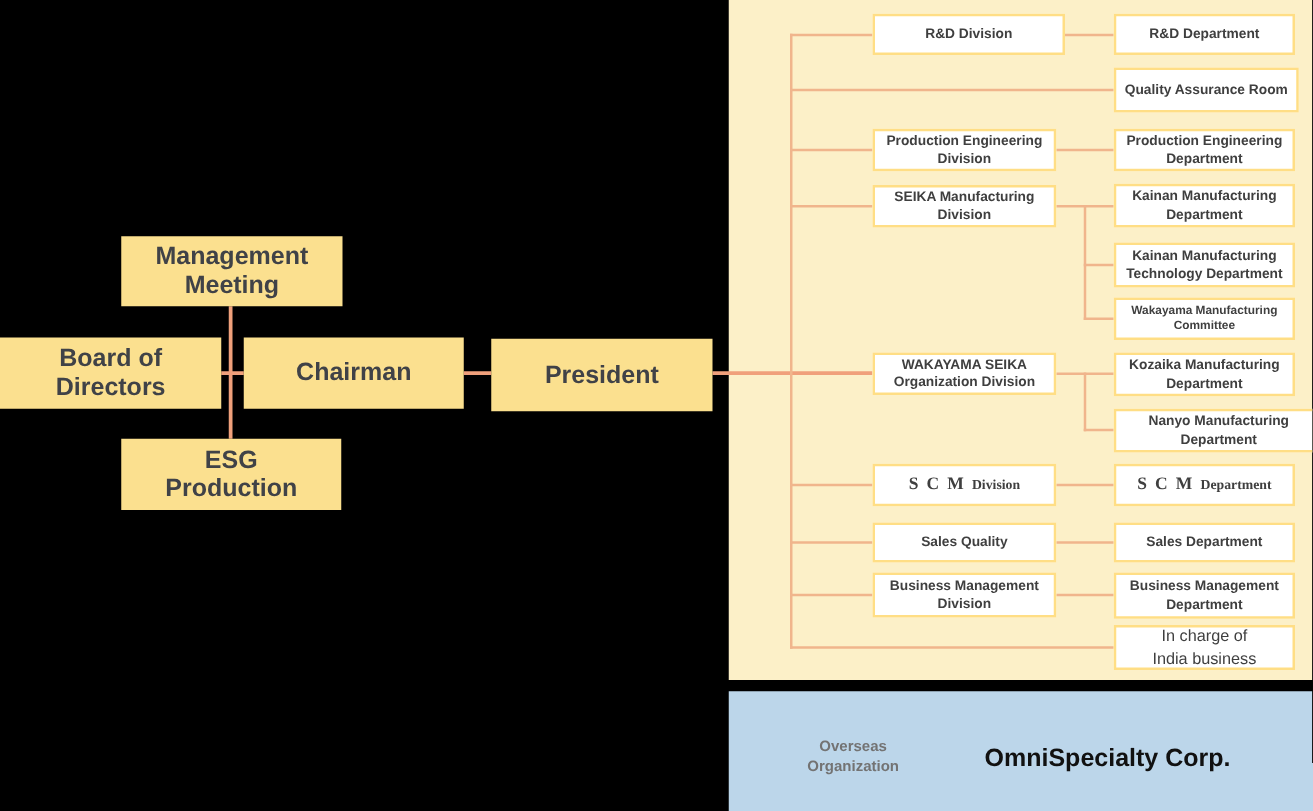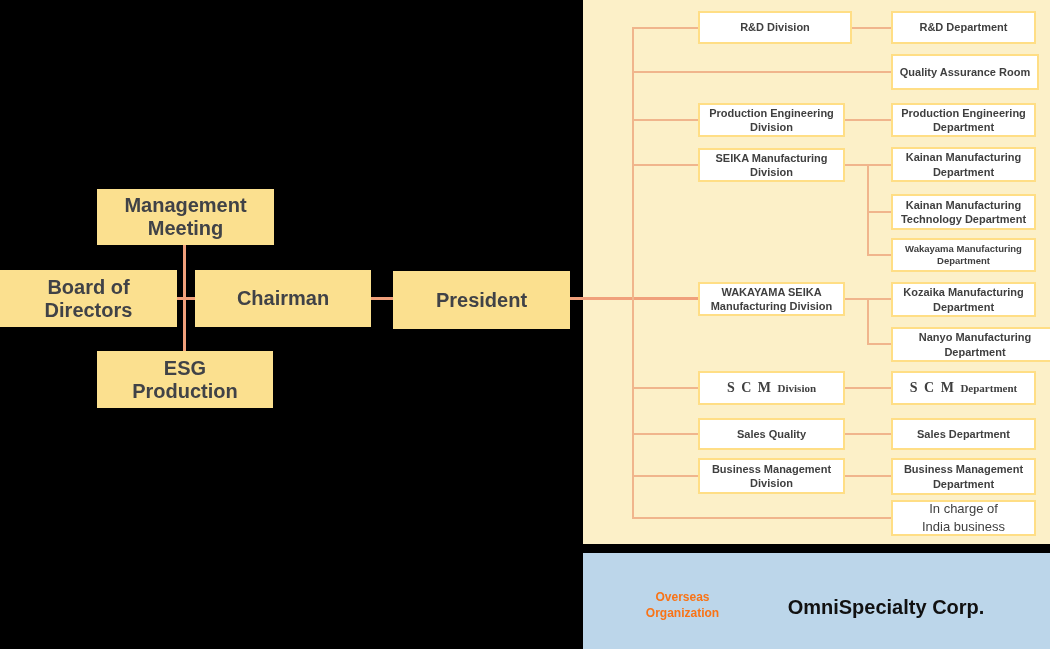--- a/index.html
+++ b/index.html
@@ -31,21 +31,21 @@
   .obox.small-text { font-size:9.5px; }
   .obox.scm { flex-direction:row; align-items:center; gap:5px;font-family:Liberation Serif, serif; }
   .scm-big { font-size:14px; letter-spacing:1.5px; }
   .scm-small { font-size:11px; }
   .obox.plain { font-weight:normal; font-size:13px; line-height:1.35; }
   .cl { position:absolute; }
   .left-line { background:#F0A07B; }
   .panel-line { background:#F0B58C; }
   .overseas-label {
     position:absolute; left:625px; top:590px; width:115px;
-    color:#f97316; font-weight:bold; font-size:12px; line-height:1.3;
+    color:#737373; font-weight:bold; font-size:12px; line-height:1.3;
     text-align:center; white-space:pre-line;
   }
   .company-name {
     position:absolute; left:766px; top:596px; width:240px;
     color:#111111; font-weight:bold; font-size:20px;
     text-align:center;
   }
 </style>
 </head>
 <body>
@@ -91,39 +91,39 @@
   <div class="bigbox" style="left:393px;top:271px;width:177px;height:58px">President</div>
   <div class="bigbox" style="left:97px;top:351px;width:176px;height:57px">ESG
 Production</div>
 
   <div class="obox" style="left:698px;top:11px;width:154px;height:33px">R&amp;D Division</div>
   <div class="obox" style="left:698px;top:103px;width:147px;height:34px">Production Engineering
 Division</div>
   <div class="obox" style="left:698px;top:148px;width:147px;height:34px">SEIKA Manufacturing
 Division</div>
   <div class="obox" style="left:698px;top:282px;width:147px;height:34px">WAKAYAMA SEIKA
-Manufacturing Division</div>
+Organization Division</div>
   <div class="obox scm" style="left:698px;top:371px;width:147px;height:34px">
     <span class="scm-big">S C M</span>
     <span class="scm-small">Division</span>
   </div>
   <div class="obox" style="left:698px;top:418px;width:147px;height:32px">Sales Quality</div>
   <div class="obox" style="left:698px;top:458px;width:147px;height:36px">Business Management
 Division</div>
 
   <div class="obox" style="left:891px;top:11px;width:145px;height:33px">R&amp;D Department</div>
   <div class="obox" style="left:891px;top:54px;width:148px;height:36px">Quality Assurance Room</div>
   <div class="obox" style="left:891px;top:103px;width:145px;height:34px">Production Engineering
 Department</div>
   <div class="obox" style="left:891px;top:147px;width:145px;height:35px">Kainan Manufacturing
 Department</div>
   <div class="obox" style="left:891px;top:194px;width:145px;height:36px">Kainan Manufacturing
 Technology Department</div>
   <div class="obox small-text" style="left:891px;top:238px;width:145px;height:34px">Wakayama Manufacturing
-Department</div>
+Committee</div>
   <div class="obox" style="left:891px;top:282px;width:145px;height:35px">Kozaika Manufacturing
 Department</div>
   <div class="obox" style="left:891px;top:327px;width:168px;height:35px">Nanyo Manufacturing
 Department</div>
   <div class="obox scm" style="left:891px;top:371px;width:145px;height:34px">
     <span class="scm-big">S C M</span>
     <span class="scm-small">Department</span>
   </div>
   <div class="obox" style="left:891px;top:418px;width:145px;height:32px">Sales Department</div>
   <div class="obox" style="left:891px;top:458px;width:145px;height:37px">Business Management

